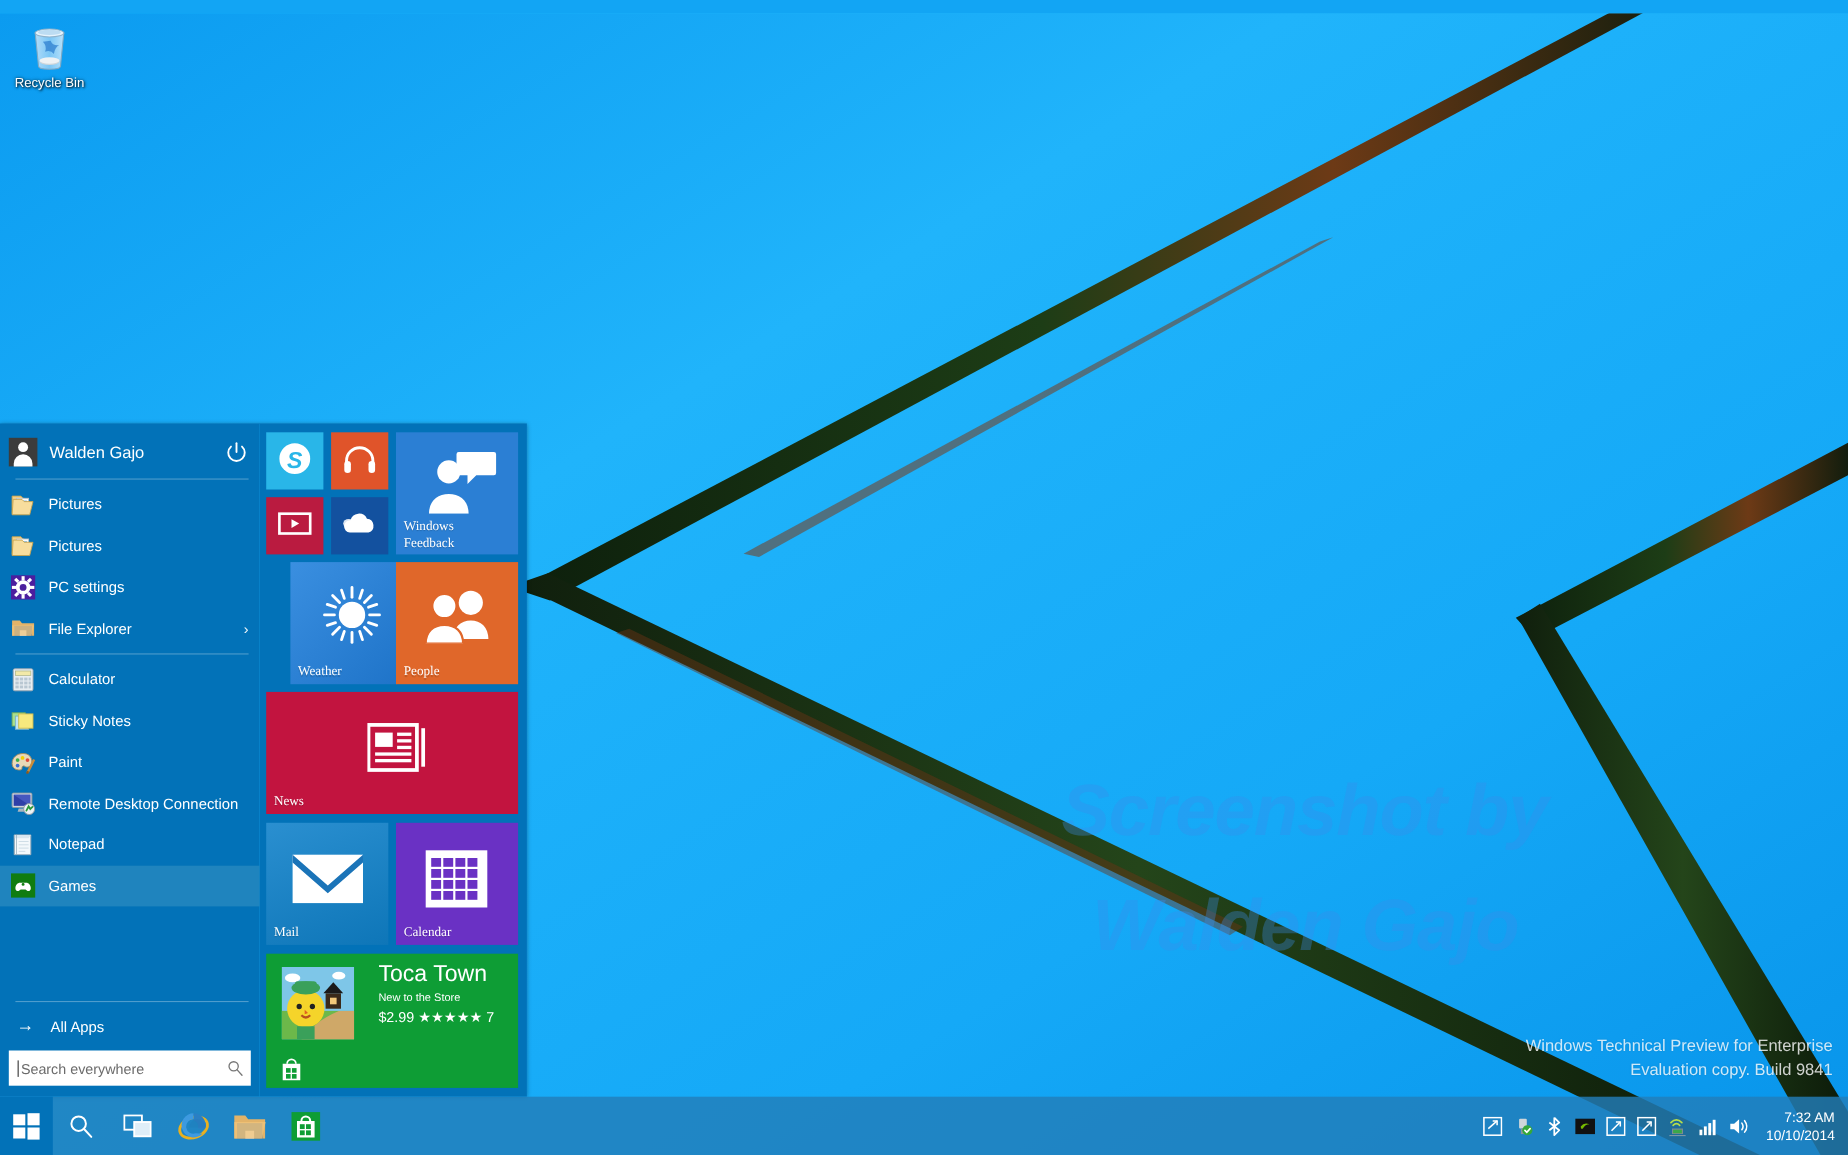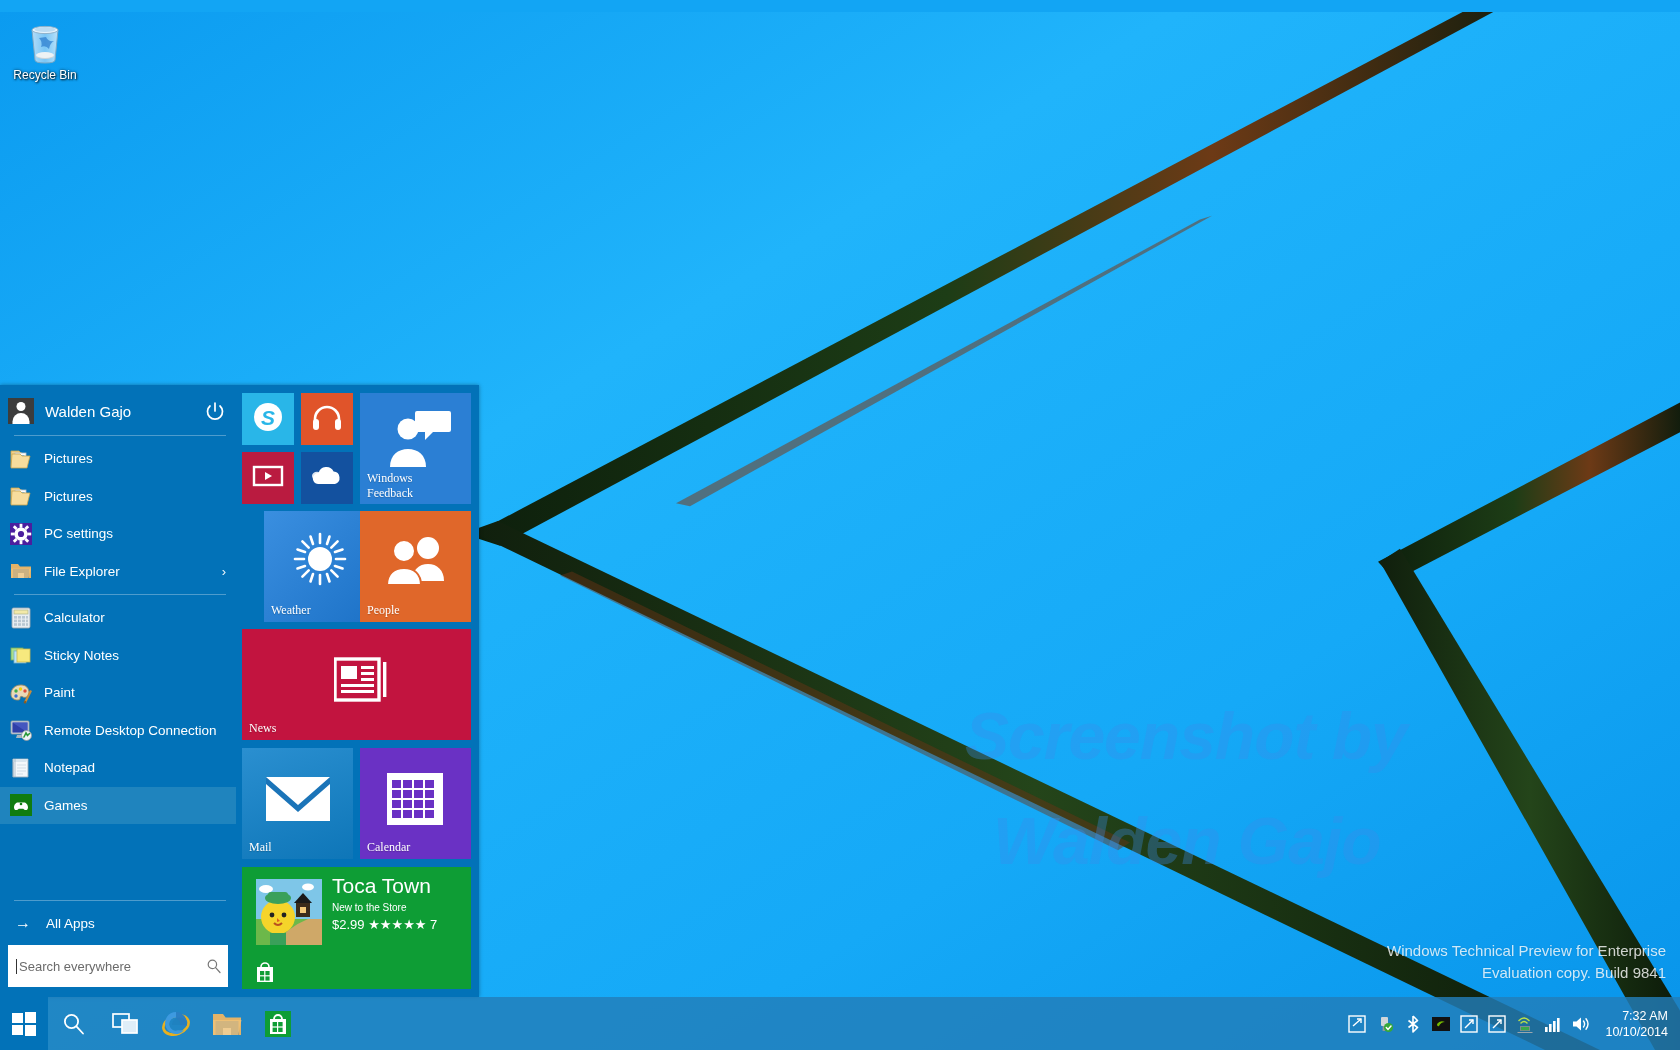--- a/index.html
+++ b/index.html
@@ -61,38 +61,38 @@
   .menu-item.selected{background:#1f84be;}
   .menu-item .mi-icon{width:26px;height:26px;flex:0 0 auto;display:flex;align-items:center;justify-content:center;}
   .menu-item .mi-label{color:#fff;font-size:13.5px;margin-left:10px;white-space:nowrap;flex:1 1 auto;}
   .menu-item .mi-chev{color:#fff;font-size:13px;opacity:.95;}
 
   .spacer{flex:1 1 auto;}
   .allapps-row{display:flex;align-items:center;height:36px;padding-left:10px;cursor:default;}
   .allapps-row .aa-arrow{color:#fff;font-size:16px;width:26px;text-align:center;}
   .allapps-row .aa-label{color:#fff;font-size:13.5px;margin-left:10px;}
 
-  .search-wrap{margin:4px 8px 10px 8px;height:42px;background:#fff;display:flex;align-items:center;
+  .search-wrap{margin:4px 8px 10px 8px;height:32px;background:#fff;display:flex;align-items:center;
       padding:0 6px 0 8px;position:relative;}
   .search-wrap .caret{width:1px;height:15px;background:#333;margin-right:2px;}
   .search-wrap input{border:0;outline:0;flex:1 1 auto;font-size:13px;color:#222;
       font-family:"Liberation Sans",sans-serif;background:transparent;padding:0;}
   .search-wrap input::placeholder{color:#6b6b6b;}
   .search-wrap .s-icon{width:16px;height:16px;flex:0 0 auto;opacity:.8;}
 
   
   .tile-grid{position:relative;width:231px;height:596px;}
   .tile{position:absolute;overflow:hidden;cursor:default;}
   .tile .t-label{position:absolute;left:7px;bottom:4px;color:#fff;font-size:12px;line-height:15px;
       font-family:Liberation Serif, serif;text-shadow:0 1px 1px rgba(0,0,0,.2);}
   .tile .t-label.two{bottom:3px;}
   .tile-ico{position:absolute;left:50%;top:47%;transform:translate(-50%,-50%);}
 
   
-  .toca-inner{display:flex;align-items:flex-start;height:100%;}
+  .toca-inner{display:flex;align-items:flex-start;height:100%;gap:12px;}
   .toca-art{width:66px;height:66px;margin:12px 0 0 14px;flex:0 0 auto;border:0;}
   .toca-text{margin:6px 0 0 10px;color:#fff;}
   .toca-title{font-size:21px;line-height:26px;font-weight:normal;}
   .toca-sub{font-size:10px;line-height:17px;}
   .toca-price{font-size:13px;line-height:17px;}
   .toca-store{position:absolute;left:12px;bottom:6px;width:22px;height:22px;}
 
   
   #taskbar{position:absolute;left:0;bottom:0;width:1680px;height:53px;
       background:rgba(34,126,186,.82);display:flex;align-items:flex-end;}

